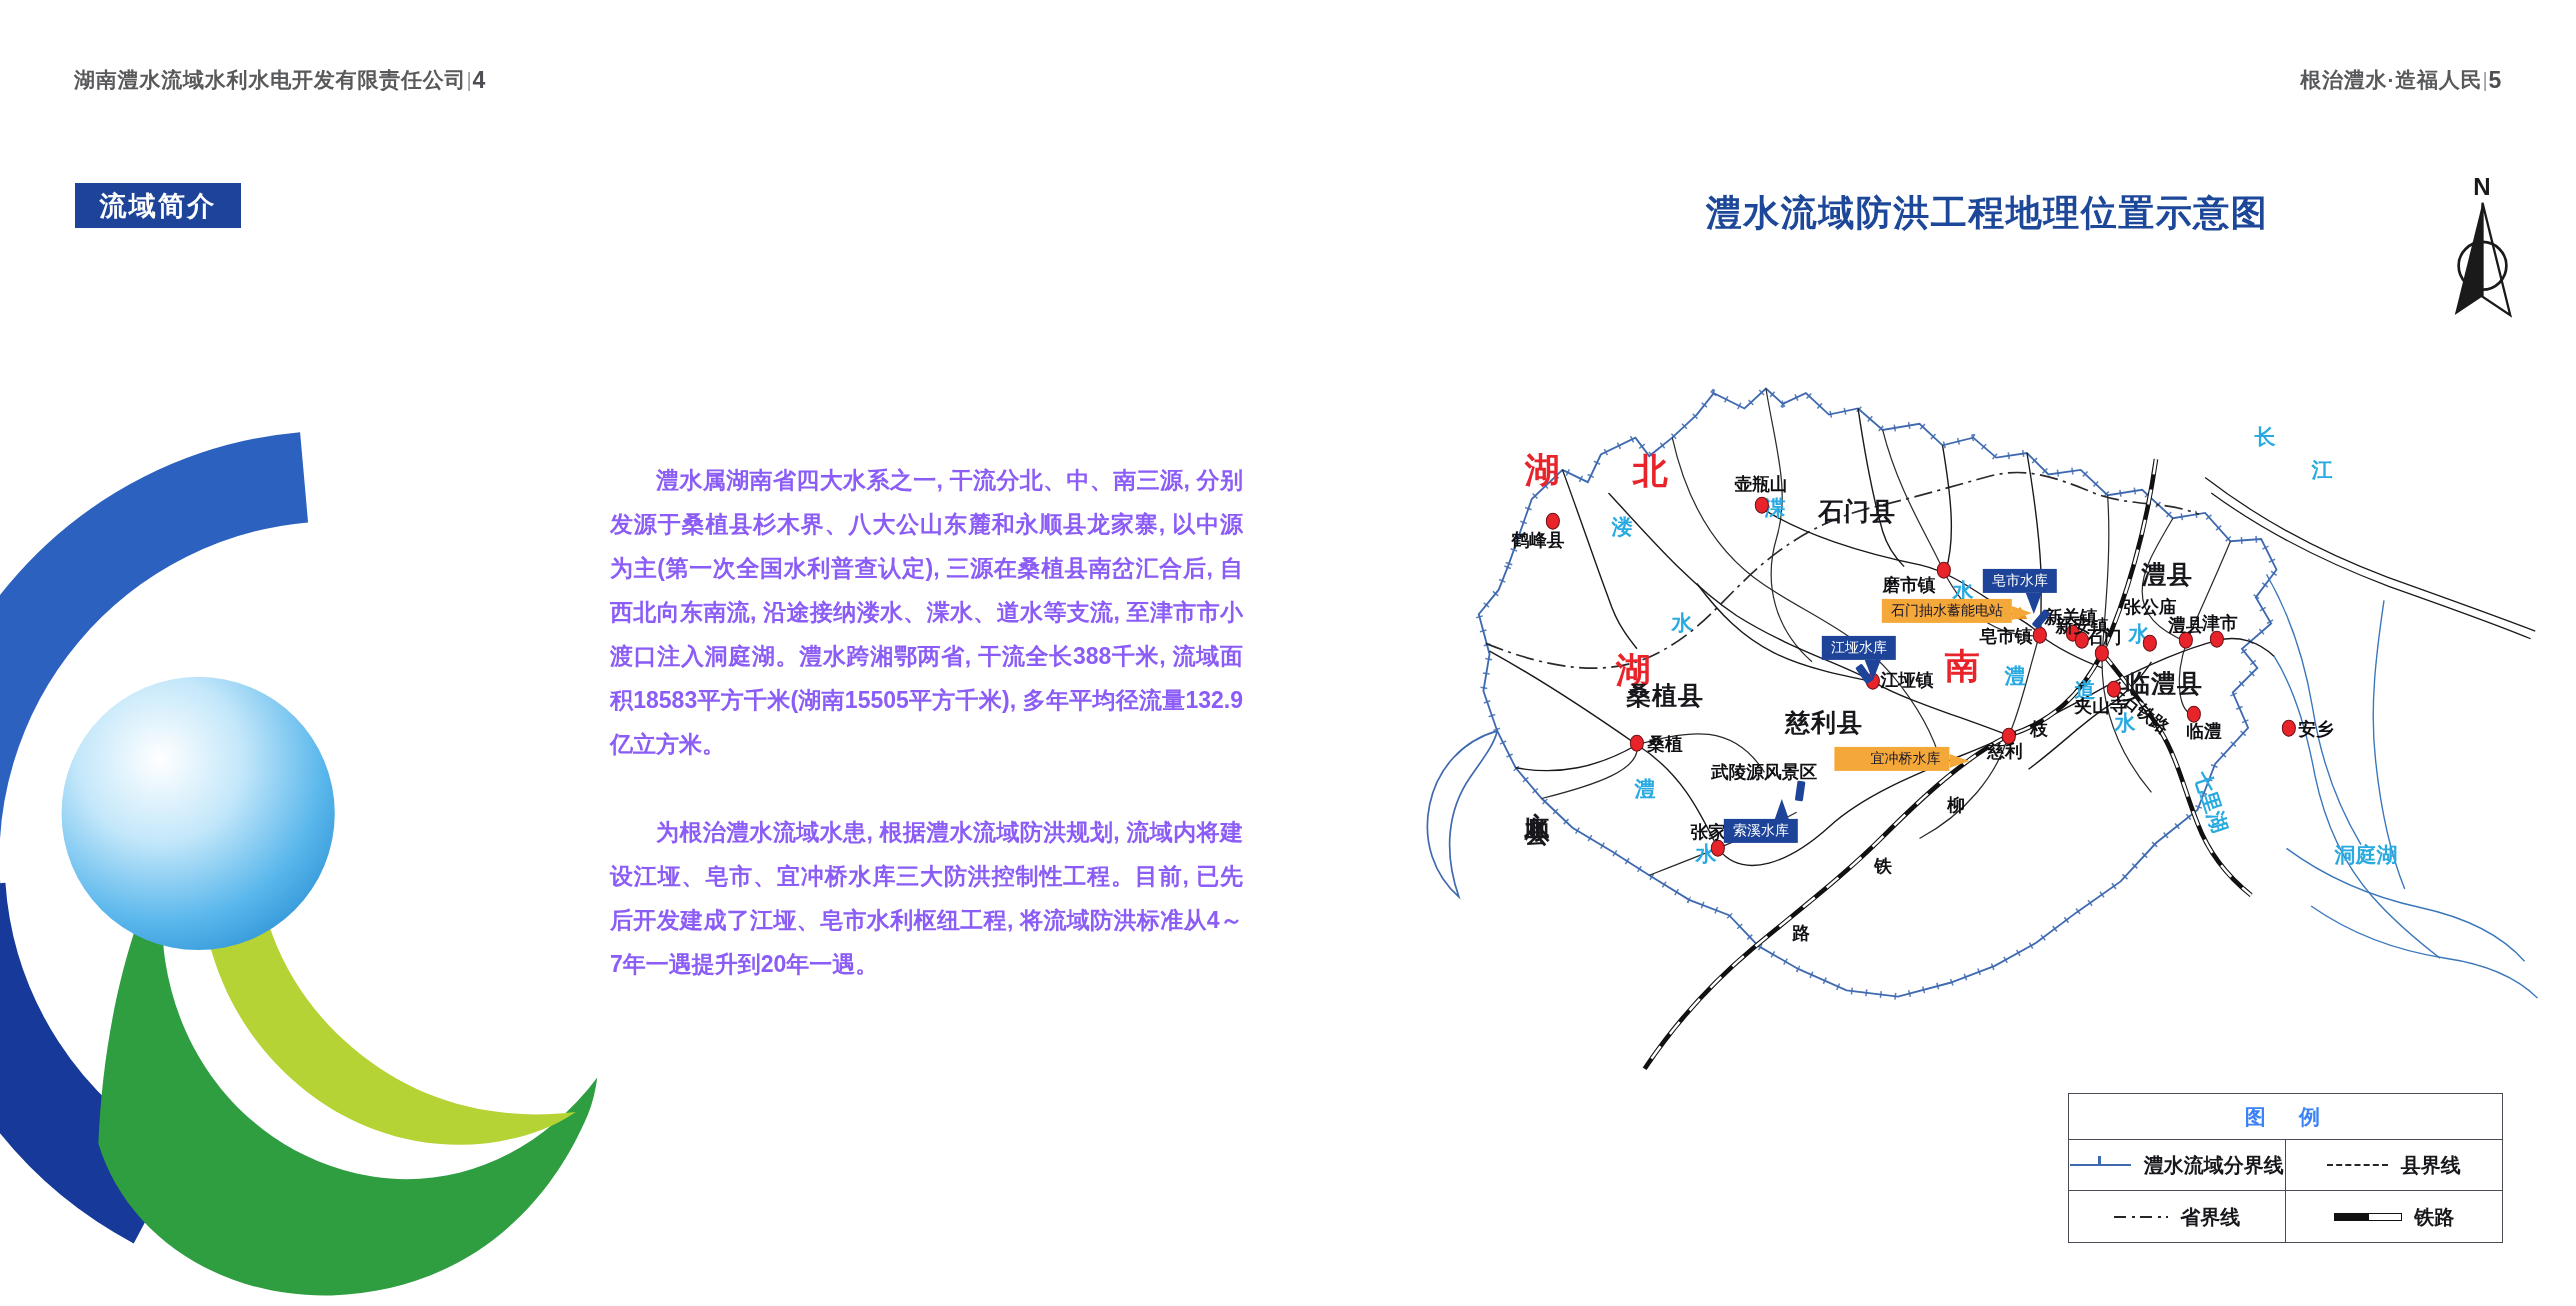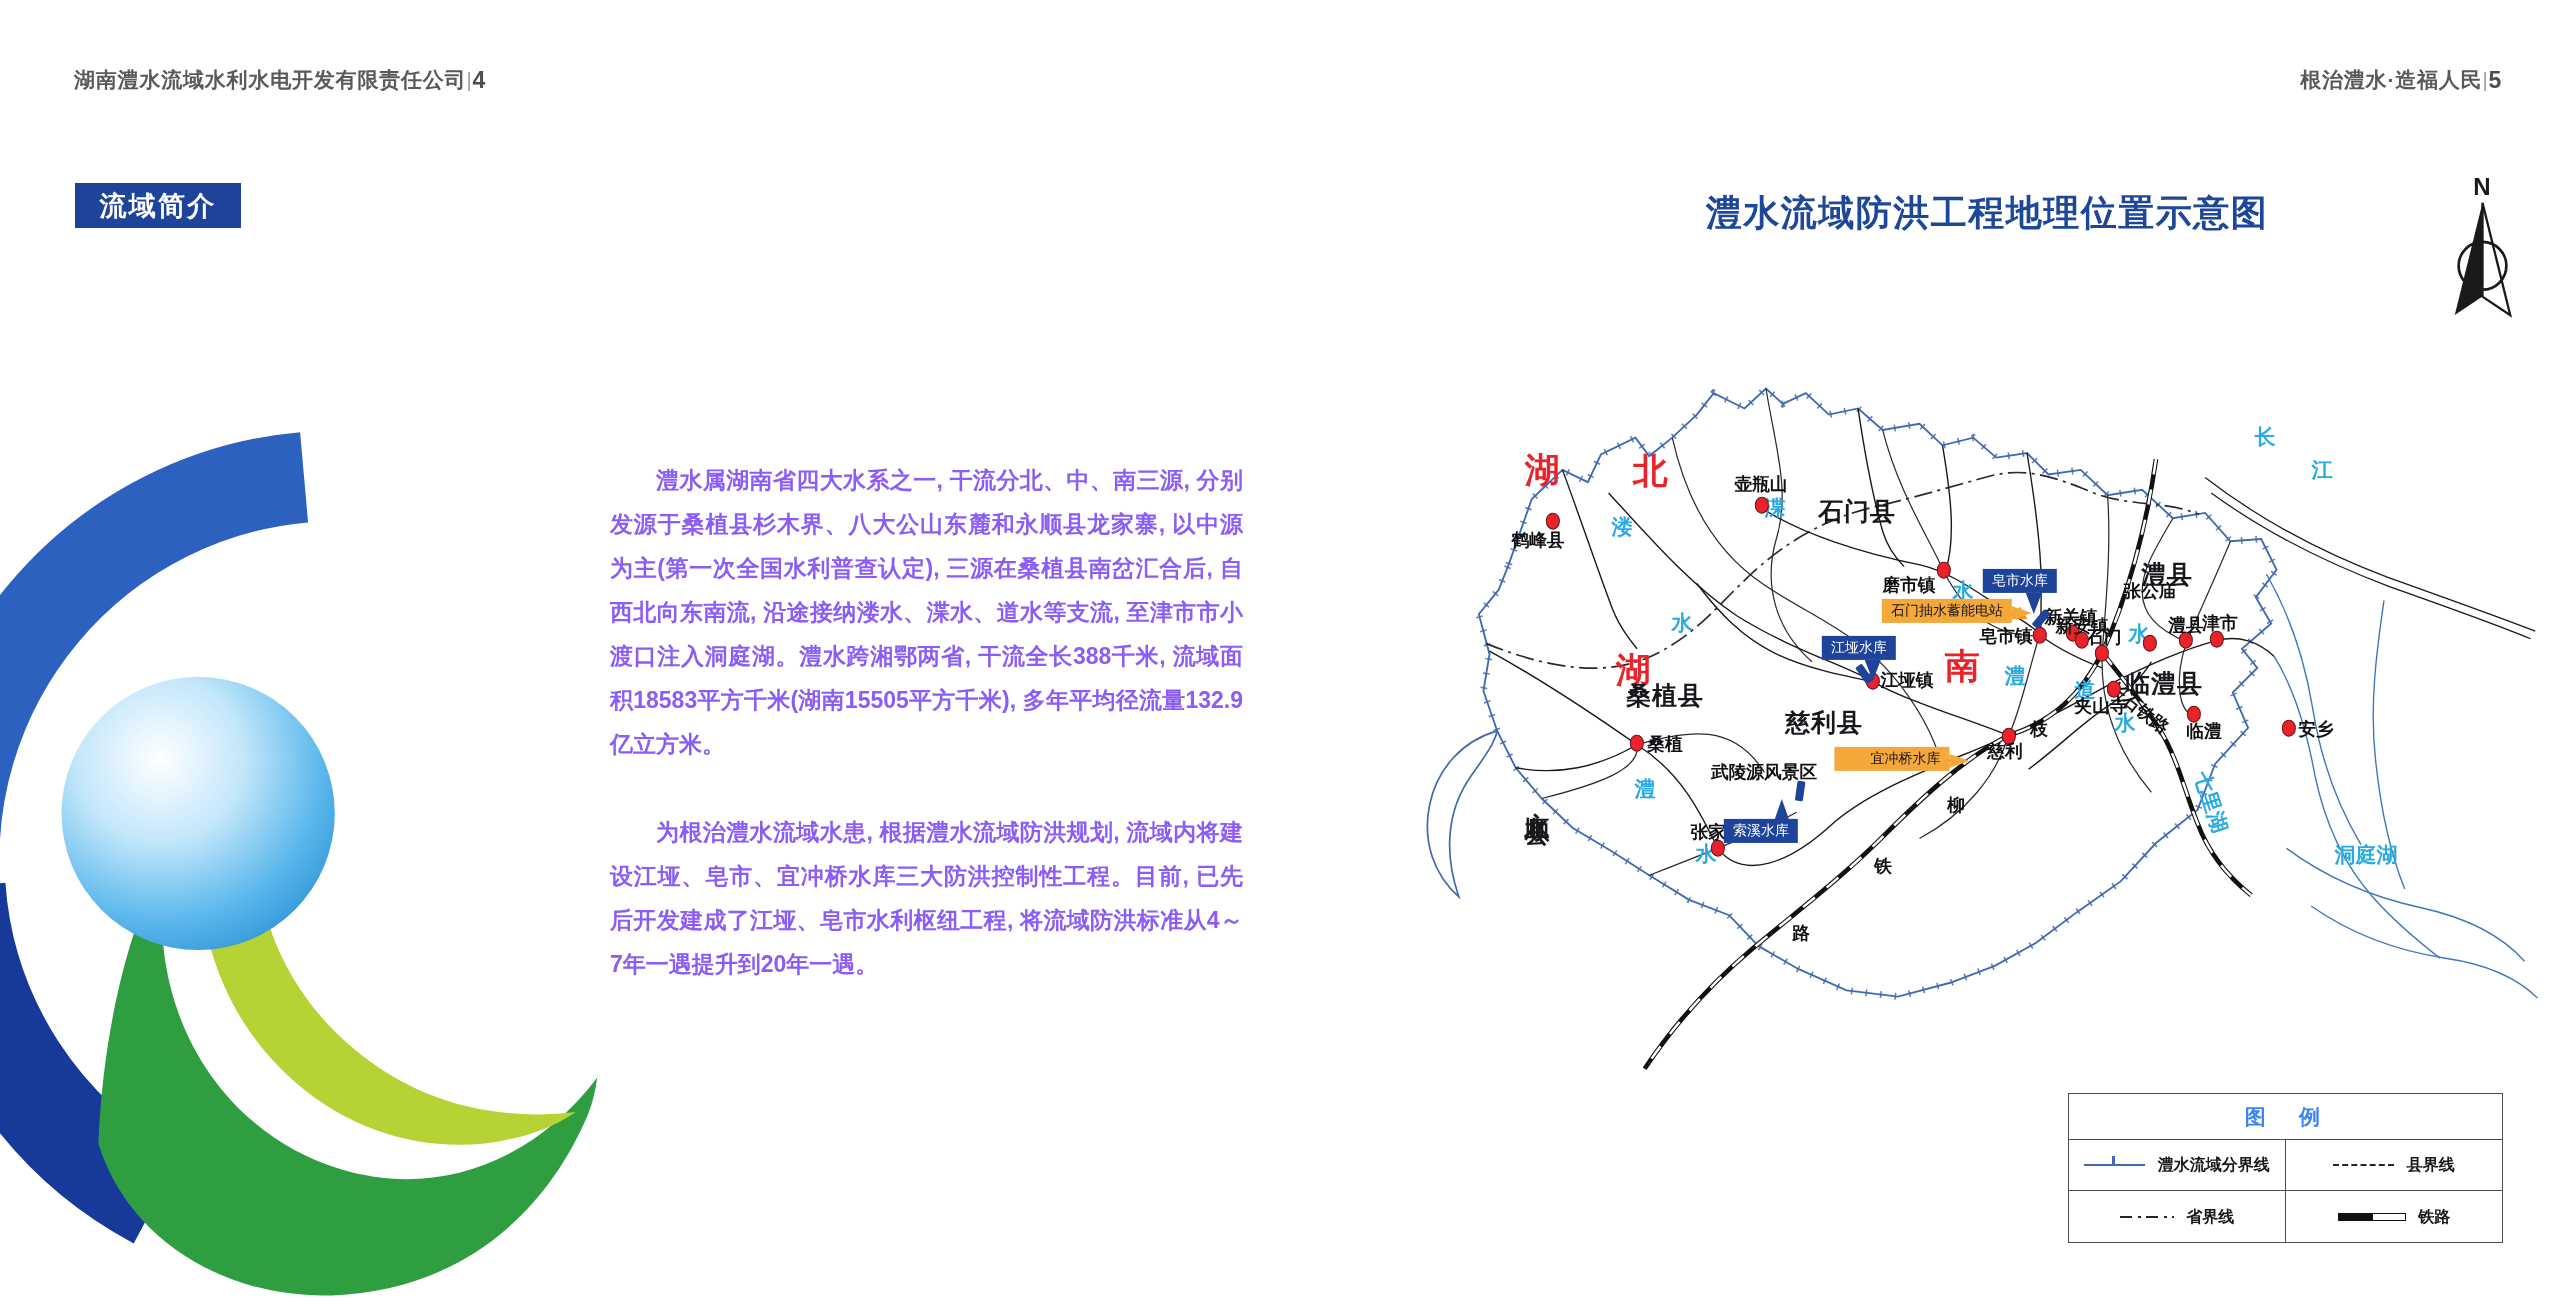--- a/index.html
+++ b/index.html
@@ -50,21 +50,21 @@
   .ptr.down-blue{left:58%;top:100%;border-left:8.4px solid transparent;border-right:8.4px solid transparent;border-top:21.5px solid #1d4499;}
   .ptr.up-blue{left:68%;bottom:100%;border-left:7.7px solid transparent;border-right:7.7px solid transparent;border-bottom:20px solid #1d4499;}
   .ptr.right-orange{left:100%;top:28%;border-top:7.7px solid transparent;border-bottom:7.7px solid transparent;border-left:20px solid #f5a83a;}
   
   .legend{position:absolute;left:2068px;top:1093px;width:435px;height:150px;background:#fff;
           border:1.5px solid #4b4b55;box-sizing:border-box;}
   .legend-title{height:45px;border-bottom:1.5px solid #4b4b55;display:flex;align-items:center;
                 justify-content:center;font-size:21px;font-weight:bold;letter-spacing:6.1px;color:#3b82f6;}
   .legend-grid{display:grid;grid-template-columns:217px 1fr;grid-template-rows:51px 1fr;height:103px;}
   .legend-cell{display:flex;align-items:center;justify-content:center;gap:12.3px;
-               font-size:16px;font-weight:bold;color:#17171c;box-sizing:border-box;}
+               font-size:20px;font-weight:bold;color:#17171c;box-sizing:border-box;}
   .legend-cell.bl{border-right:1.5px solid #4b4b55;}
   .legend-cell.tb{border-bottom:1.5px solid #4b4b55;}
   .sym{display:inline-block;}
   .sym-basin{width:61px;height:0;border-top:2.3px solid #3f6ab0;position:relative;}
   .sym-basin:after{content:"";position:absolute;left:28px;top:-10px;width:2.3px;height:9.2px;background:#3f6ab0;}
   .sym-county{width:61px;height:0;border-top:2.3px dashed #25252a;}
   .sym-prov{width:54px;height:2.3px;background:repeating-linear-gradient(90deg,#25252a 0 12.3px,transparent 12.3px 17.7px,#25252a 17.7px 21px,transparent 21px 26px);}
   .sym-rail{width:68px;height:7.7px;border:1.5px solid #111;background:linear-gradient(90deg,#111 0 52%,#fff 52% 100%);box-sizing:border-box;}
 </style>
 </head>
@@ -209,21 +209,21 @@
       <div class="mlabel city-label" style="left: 1909px; top: 585px; font-family: Liberation Mono, monospace;">磨市镇</div>
       <div class="dot" style="left: 2040px; top: 635px;"></div>
       <div class="mlabel city-label" style="left: 2006px; top: 636px;">皂市镇</div>
       <div class="dot" style="left: 2073px; top: 633px;"></div>
       <div class="mlabel city-label" style="left: 2071px; top: 617px;">新关镇</div>
       <div class="dot" style="left: 2102px; top: 653px;"></div>
       <div class="mlabel city-label" style="left: 2104px; top: 637px;">石门</div>
       <div class="dot" style="left: 2082px; top: 640px;"></div>
       <div class="mlabel city-label" style="left: 2082px; top: 626px;">新安镇</div>
       <div class="dot" style="left: 2150px; top: 643px;"></div>
-      <div class="mlabel city-label" style="left: 2150px; top: 591px; text-align: center;">张公庙</div>
+      <div class="mlabel city-label" style="left: 2150px; top: 607px; text-align: center;">张公庙</div>
       <div class="dot" style="left: 2186px; top: 640px;"></div>
       <div class="mlabel city-label" style="left: 2186px; top: 625px;">澧县</div>
       <div class="dot" style="left: 2217px; top: 639px;"></div>
       <div class="mlabel city-label" style="left: 2220px; top: 623px;">津市</div>
       <div class="dot" style="left: 2114px; top: 689px;"></div>
       <div class="mlabel city-label" style="left: 2101px; top: 706px;">夹山寺</div>
       <div class="dot" style="left: 2194px; top: 714px;"></div>
       <div class="mlabel city-label" style="left: 2204px; top: 731px;">临澧</div>
       <div class="dot" style="left: 2289px; top: 728px;"></div>
       <div class="mlabel city-label" style="left: 2316px; top: 729px;">安乡</div>

